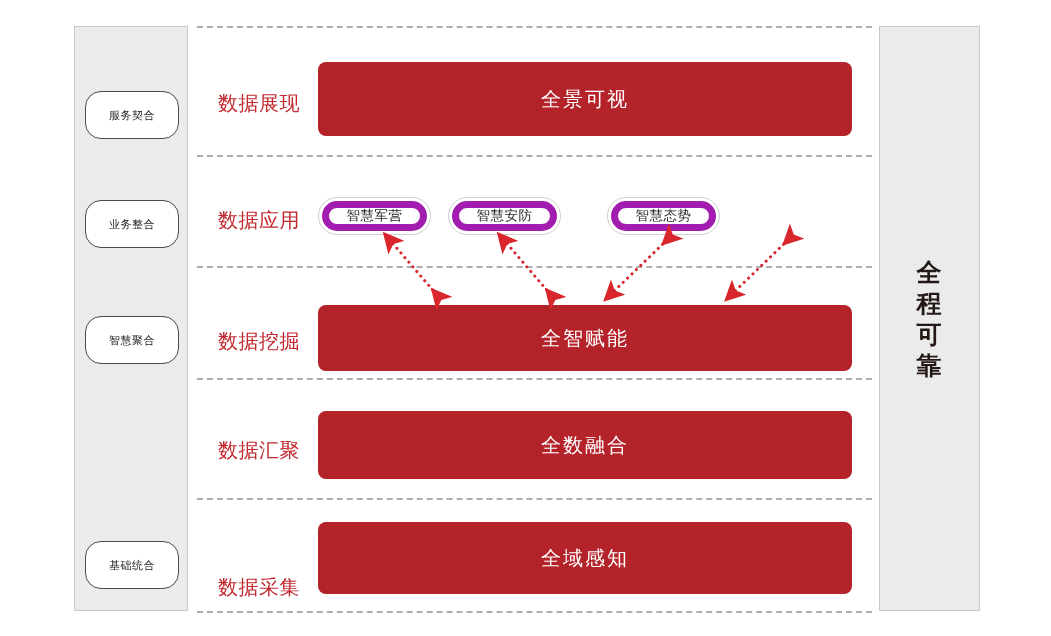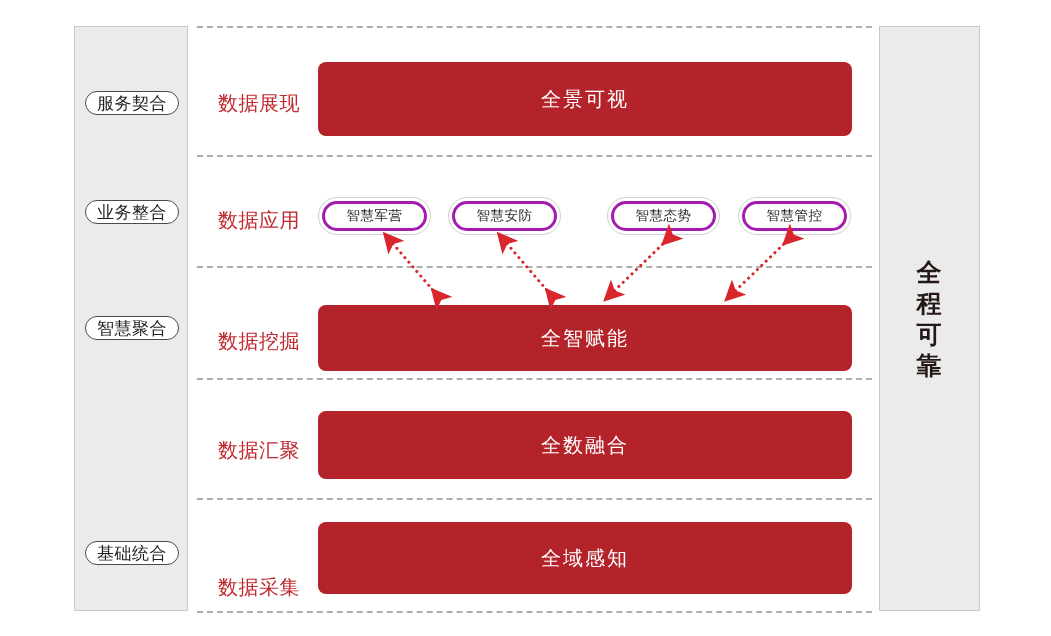--- a/index.html
+++ b/index.html
@@ -35,28 +35,28 @@
     left: 879px;
     top: 26px;
     width: 101px;
     height: 585px;
   }
 
   .capability-pill {
     position: absolute;
     left: 10px;
     width: 94px;
-    height: 24px;
+    height: 48px;
     border: 1px solid #4a4a4a;
     border-radius: 16px;
     background: #ffffff;
     display: flex;
     align-items: center;
     justify-content: center;
-    font-size: 17px;
+    font-size: 11px;
     color: #1e1e1e;
     letter-spacing: 0.5px;
     box-sizing: border-box;
   }
 
   
   #right-slogan {
     position: absolute;
     left: 0;
     top: 0;
@@ -119,21 +119,21 @@
     height: 38px;
     border: 1px solid #cfcfcf;
     border-radius: 19px;
     background: #ffffff;
     box-sizing: border-box;
     padding: 3px;
   }
   .app-pill-inner {
     width: 100%;
     height: 100%;
-    border: 3px solid #a21caf;
+    border: 7px solid #a21caf;
     border-radius: 16px;
     background: #ffffff;
     display: flex;
     align-items: center;
     justify-content: center;
     font-size: 13.5px;
     color: #1e1e1e;
     letter-spacing: 0.5px;
     box-sizing: border-box;
   }
@@ -179,23 +179,20 @@
   <div class="red-bar" style="top:522px; height:72px;">全域感知</div>
 
   <div class="app-pill-outer" style="left:318px; top:197px; width:113px;">
     <div class="app-pill-inner">智慧军营</div>
   </div>
   <div class="app-pill-outer" style="left:448px; top:197px; width:113px;">
     <div class="app-pill-inner">智慧安防</div>
   </div>
   <div class="app-pill-outer" style="left:607px; top:197px; width:113px;">
     <div class="app-pill-inner">智慧态势</div>
-  </div>
-  <div class="app-pill-outer" style="left:738px; top:197px; width:113px;">
-    <div class="app-pill-inner">智慧管控</div>
   </div>
 
   <svg id="arrow-layer" viewBox="0 0 1051 636" xmlns="http://www.w3.org/2000/svg">
     <defs>
       <marker id="ah" markerWidth="7" markerHeight="7" refX="3.2" refY="3.5" orient="auto" markerUnits="strokeWidth">
         <path d="M7,0 L0,3.5 L7,7 L5.4,3.5 Z" fill="#d8262c"></path>
       </marker>
     </defs>
     <g stroke="#d8262c" stroke-width="3" stroke-linecap="round" stroke-dasharray="0.1 6" fill="none" marker-start="url(#ah)" marker-end="url(#ah)">
       <line x1="389" y1="239" x2="437" y2="295"></line>

